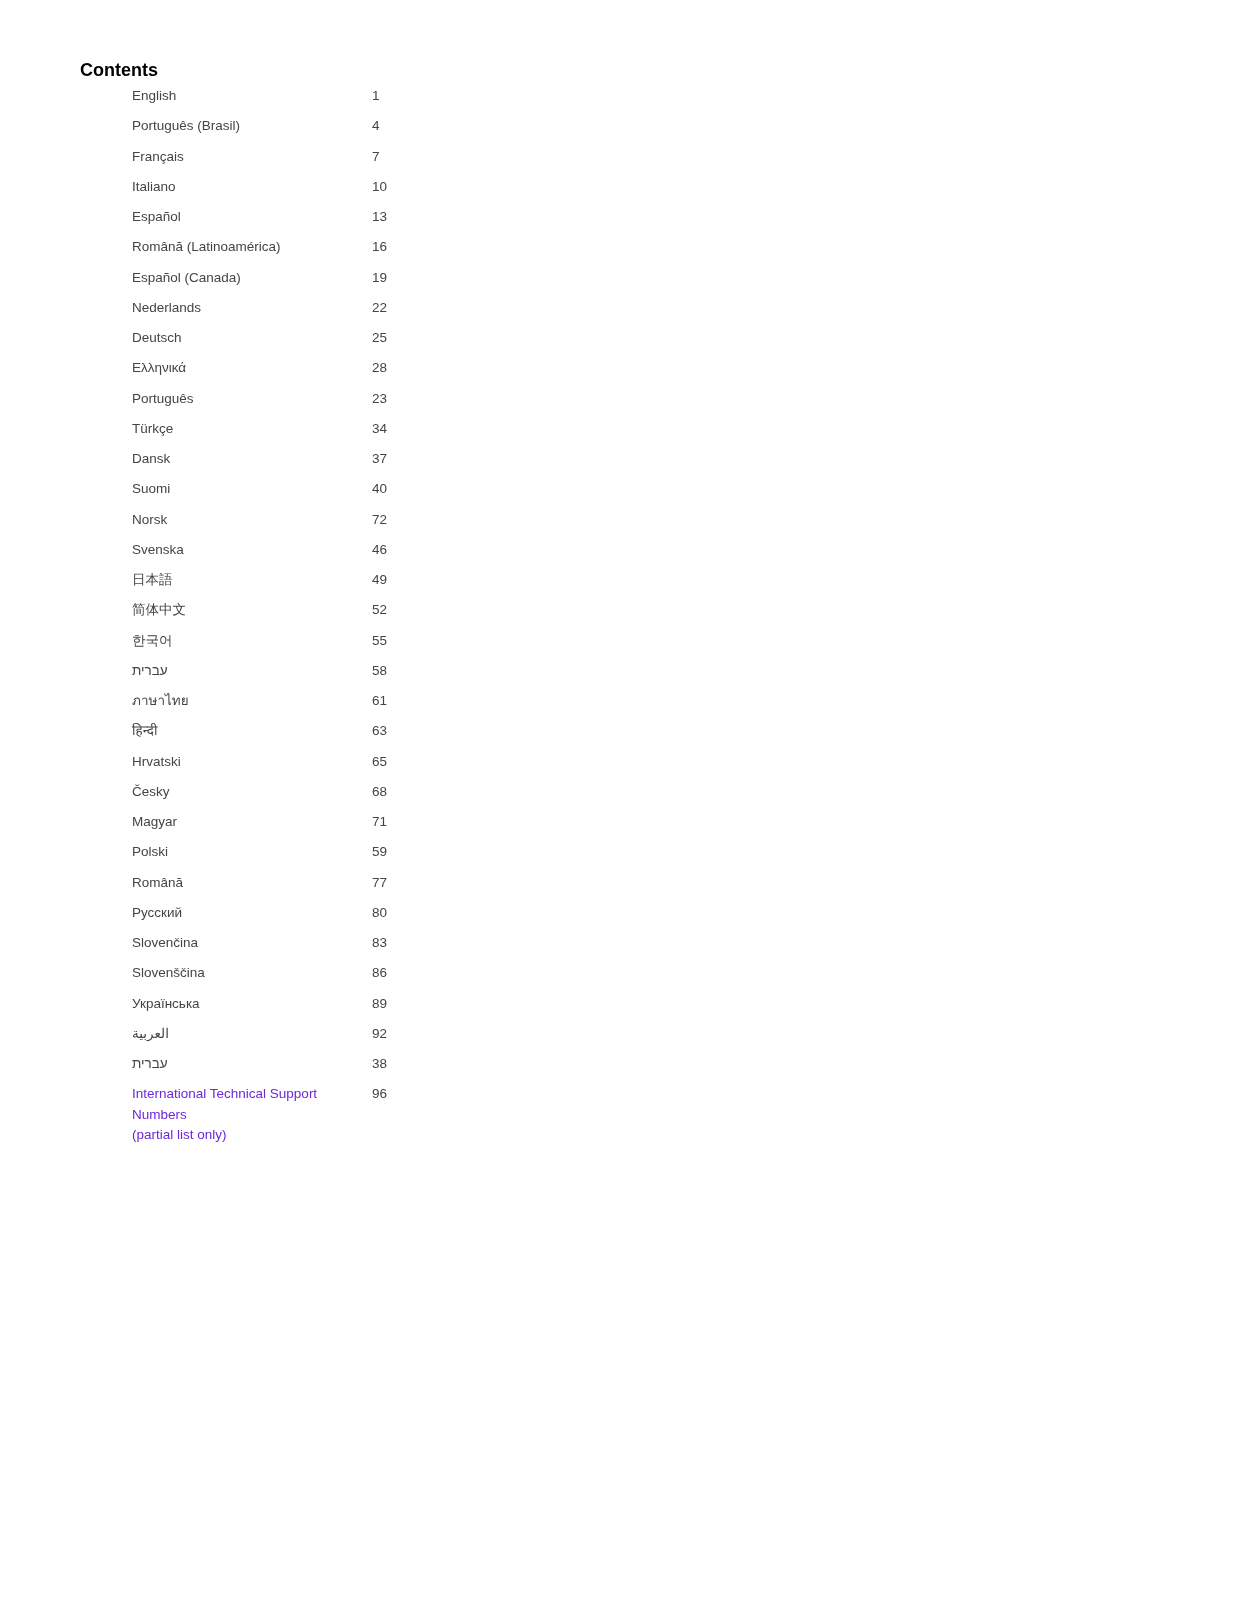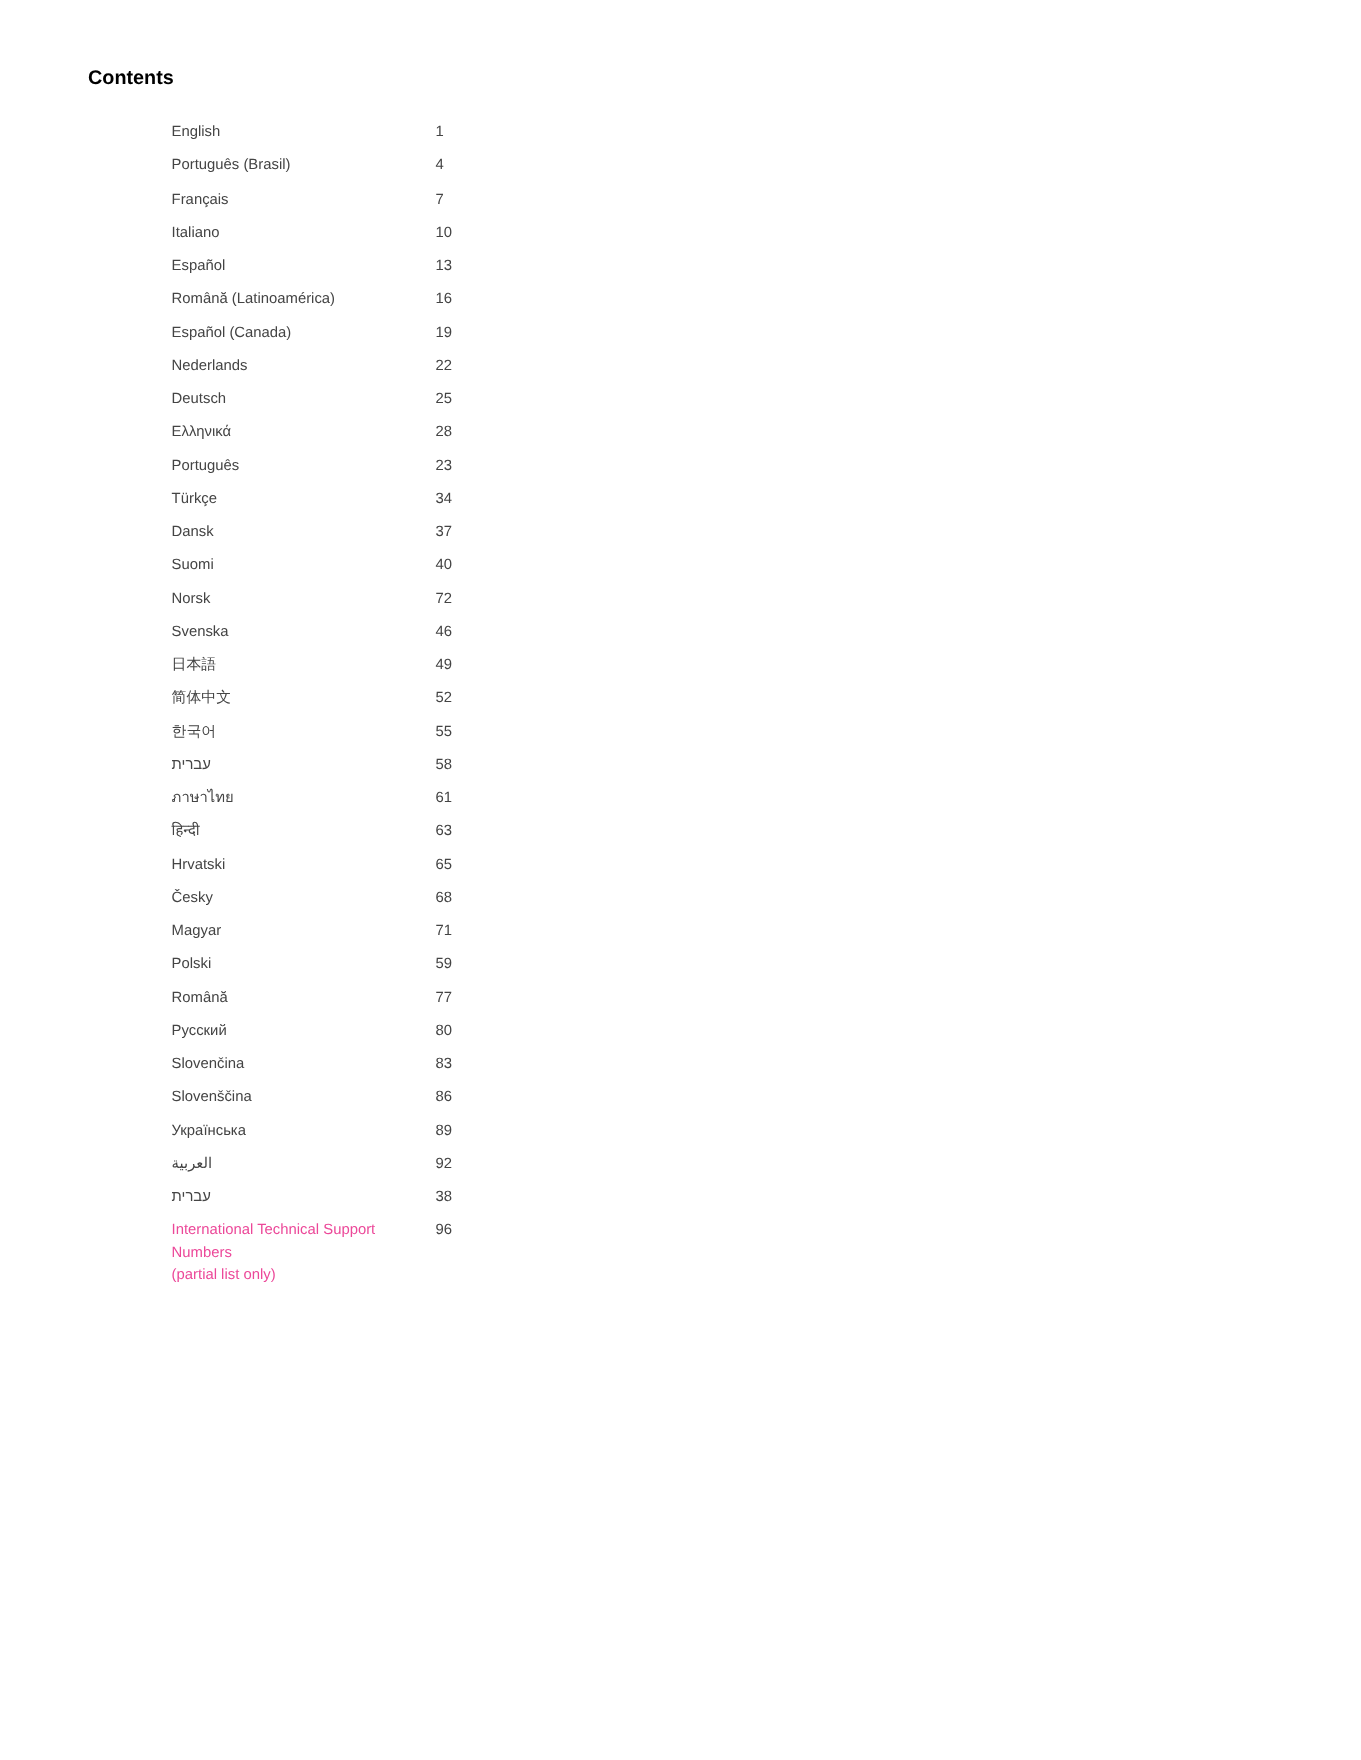--- a/index.html
+++ b/index.html
@@ -14,26 +14,25 @@
       font-size: 14px;
       color: #333333;
       width: 1237px;
       min-height: 1600px;
       padding: 60px 80px;
     }
 
     .contents-title {
       font-size: 18px;
       font-weight: bold;
-      margin-bottom: 24px;
       color: #000000;
     }
 
     .toc-table {
-      margin-left: 76px;
+      margin-left: 52px;
       width: 260px;
     }
 
     .toc-row {
       display: flex;
       justify-content: space-between;
       align-items: flex-start;
       padding: 5px 0;
       line-height: 1.5;
     }
@@ -46,21 +45,21 @@
     }
 
     .toc-page {
       color: #444444;
       font-size: 13.5px;
       min-width: 20px;
       text-align: left;
     }
 
     .toc-label-multiline {
-      color: #ec4899;
+      color: #6d28d9;
       font-size: 13.5px;
       flex: 1;
       padding-right: 10px;
       line-height: 1.5;
     }
   </style>
 </head>
 <body>
 
 <div>

